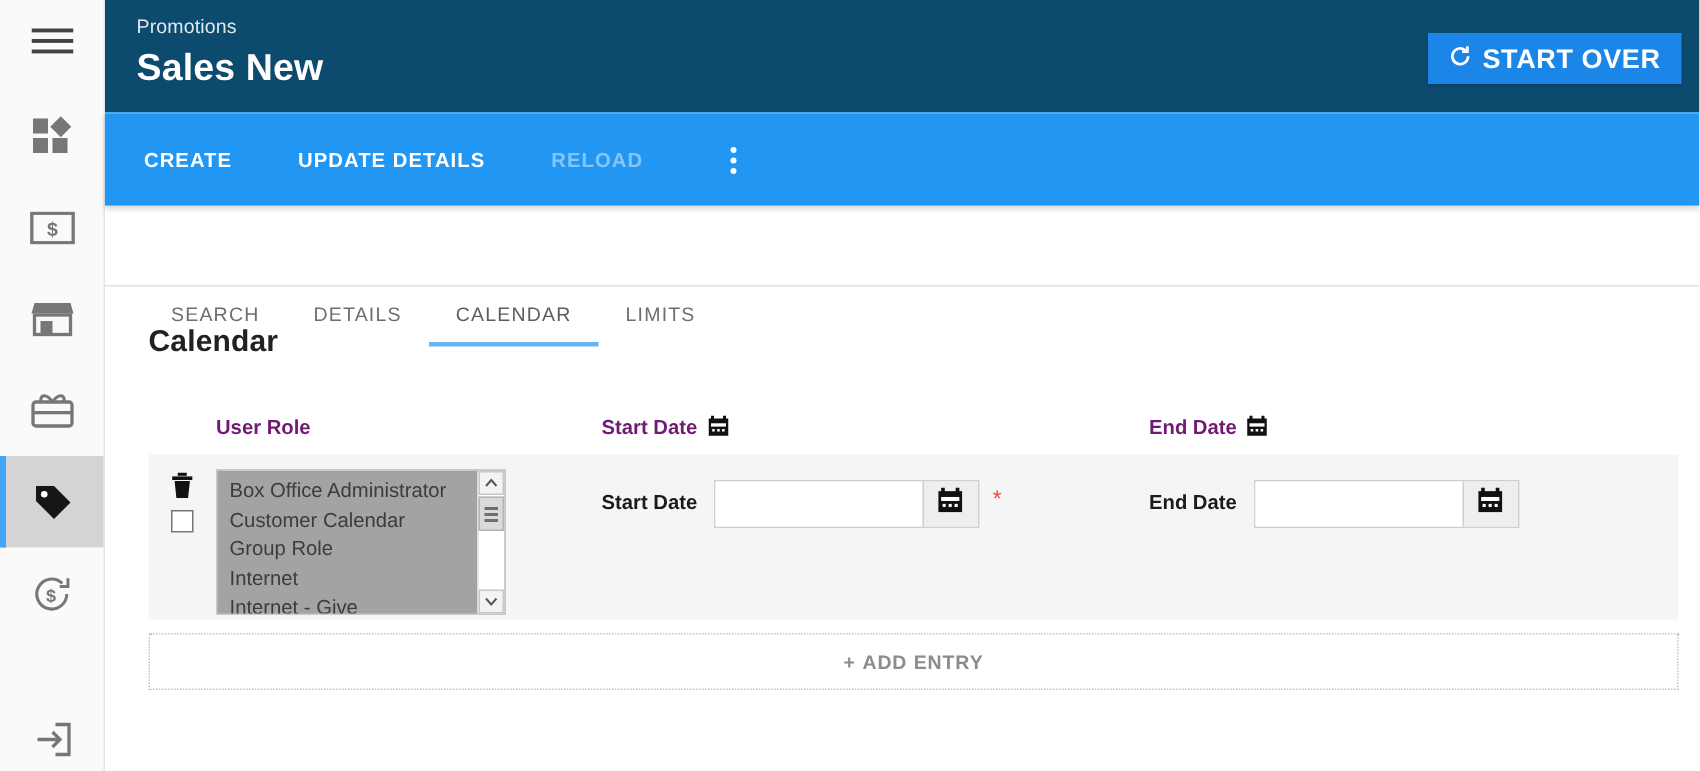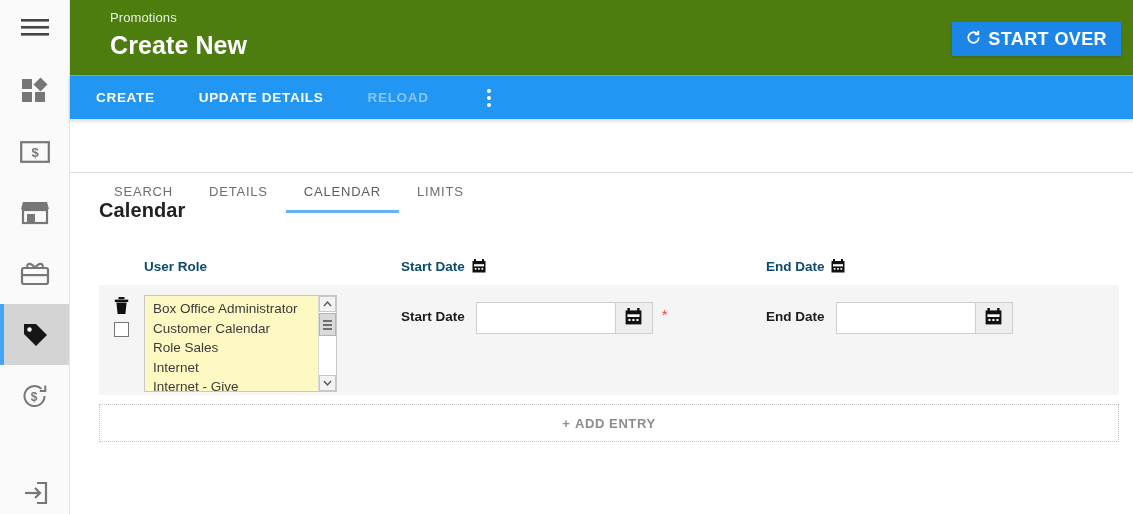--- a/index.html
+++ b/index.html
@@ -61,24 +61,24 @@
   .main {
     flex: 1 1 auto;
     height: 514px;
     position: relative;
     background: #ffffff;
   }
 
   
   .header {
     height: 75px;
-    background: #4d7c0f;
-    position: relative;
-    box-sizing: border-box;
-    padding: 9px 0 0 40px;
+    background: #0c4a6e;
+    position: relative;
+    box-sizing: border-box;
+    padding: 9px 0 0 21px;
   }
   .breadcrumb {
     color: rgba(255,255,255,0.88);
     font-size: 13px;
     line-height: 17px;
     letter-spacing: .1px;
   }
   .page-title {
     color: #ffffff;
     font-size: 25px;
@@ -102,21 +102,21 @@
     padding: 0 14px;
     display: flex;
     align-items: center;
     gap: 7px;
     cursor: pointer;
     box-shadow: 0 1px 2px rgba(0,0,0,0.18);
   }
 
   
   .actionbar {
-    height: 44px;
+    height: 62px;
     background: #2196f3;
     border-top: 1px solid #51b0f7;
     display: flex;
     align-items: center;
     padding-left: 26px;
     box-sizing: border-box;
     box-shadow: 0 2px 4px rgba(0,0,0,0.16);
     position: relative;
     z-index: 2;
   }
@@ -186,21 +186,21 @@
     font-weight: bold;
     margin-top: 26px;
     letter-spacing: .1px;
   }
 
   .grid-head {
     display: flex;
     margin-top: 37px;
     font-size: 13.5px;
     font-weight: bold;
-    color: #0c4a6e;
+    color: #701a75;
   }
   .col-del { width: 45px; flex: 0 0 45px; }
   .col-role { width: 257px; flex: 0 0 257px; }
   .col-start { width: 365px; flex: 0 0 365px; }
   .col-end { flex: 1 1 auto; }
   .hdr-ico { display: inline-block; vertical-align: -2px; margin-left: 3px; }
 
   .entry-row {
     display: flex;
     background: #f5f5f5;
@@ -226,21 +226,21 @@
     background: #fff;
     box-sizing: border-box;
     cursor: pointer;
   }
 
   .cell-role { width: 257px; flex: 0 0 257px; }
   .role-select {
     width: 193px;
     height: 97px;
     border: 1px solid #c8c8c8;
-    background: #fef9c3;
+    background: #a3a3a3;
     box-sizing: border-box;
     position: relative;
     overflow: hidden;
     display: flex;
   }
   .role-list {
     flex: 1 1 auto;
     padding: 3px 0 0 4px;
     overflow: hidden;
   }
@@ -453,21 +453,21 @@
           <polyline points="13,7 18,12 13,17" fill="none" stroke="#777" stroke-width="2.2"></polyline>
         </svg>
       </span>
     </div>
   </nav>
 
   <div class="main">
 
     <div class="header">
       <div class="breadcrumb">Promotions</div>
-      <div class="page-title">Create New</div>
+      <div class="page-title">Sales New</div>
 
       <div class="start-over">
         <span>
           <svg width="15" height="15" viewBox="0 0 16 16">
             <path d="M13.6 8 A5.6 5.6 0 1 1 11.9 4" fill="none" stroke="#fff" stroke-width="1.9"></path>
             <polyline points="13.1,0.9 13.1,4.7 9.3,4.7" fill="none" stroke="#fff" stroke-width="1.9"></polyline>
           </svg>
         </span>
         <span>START OVER</span>
       </div>
@@ -541,21 +541,21 @@
             </svg>
           </div>
           <div class="row-check"></div>
         </div>
 
         <div class="cell-role">
           <div class="role-select">
             <div class="role-list">
               <div class="role-opt">Box Office Administrator</div>
               <div class="role-opt">Customer Calendar</div>
-              <div class="role-opt">Role Sales</div>
+              <div class="role-opt">Group Role</div>
               <div class="role-opt">Internet</div>
               <div class="role-opt">Internet - Give</div>
 
             </div>
             <div class="vscroll">
               <div class="vs-btn">
                 <svg width="9" height="6" viewBox="0 0 9 6">
                     <polyline points="1,5 4.5,1 8,5" fill="none" stroke="#555" stroke-width="1.3"></polyline>
                   </svg>
               </div>

